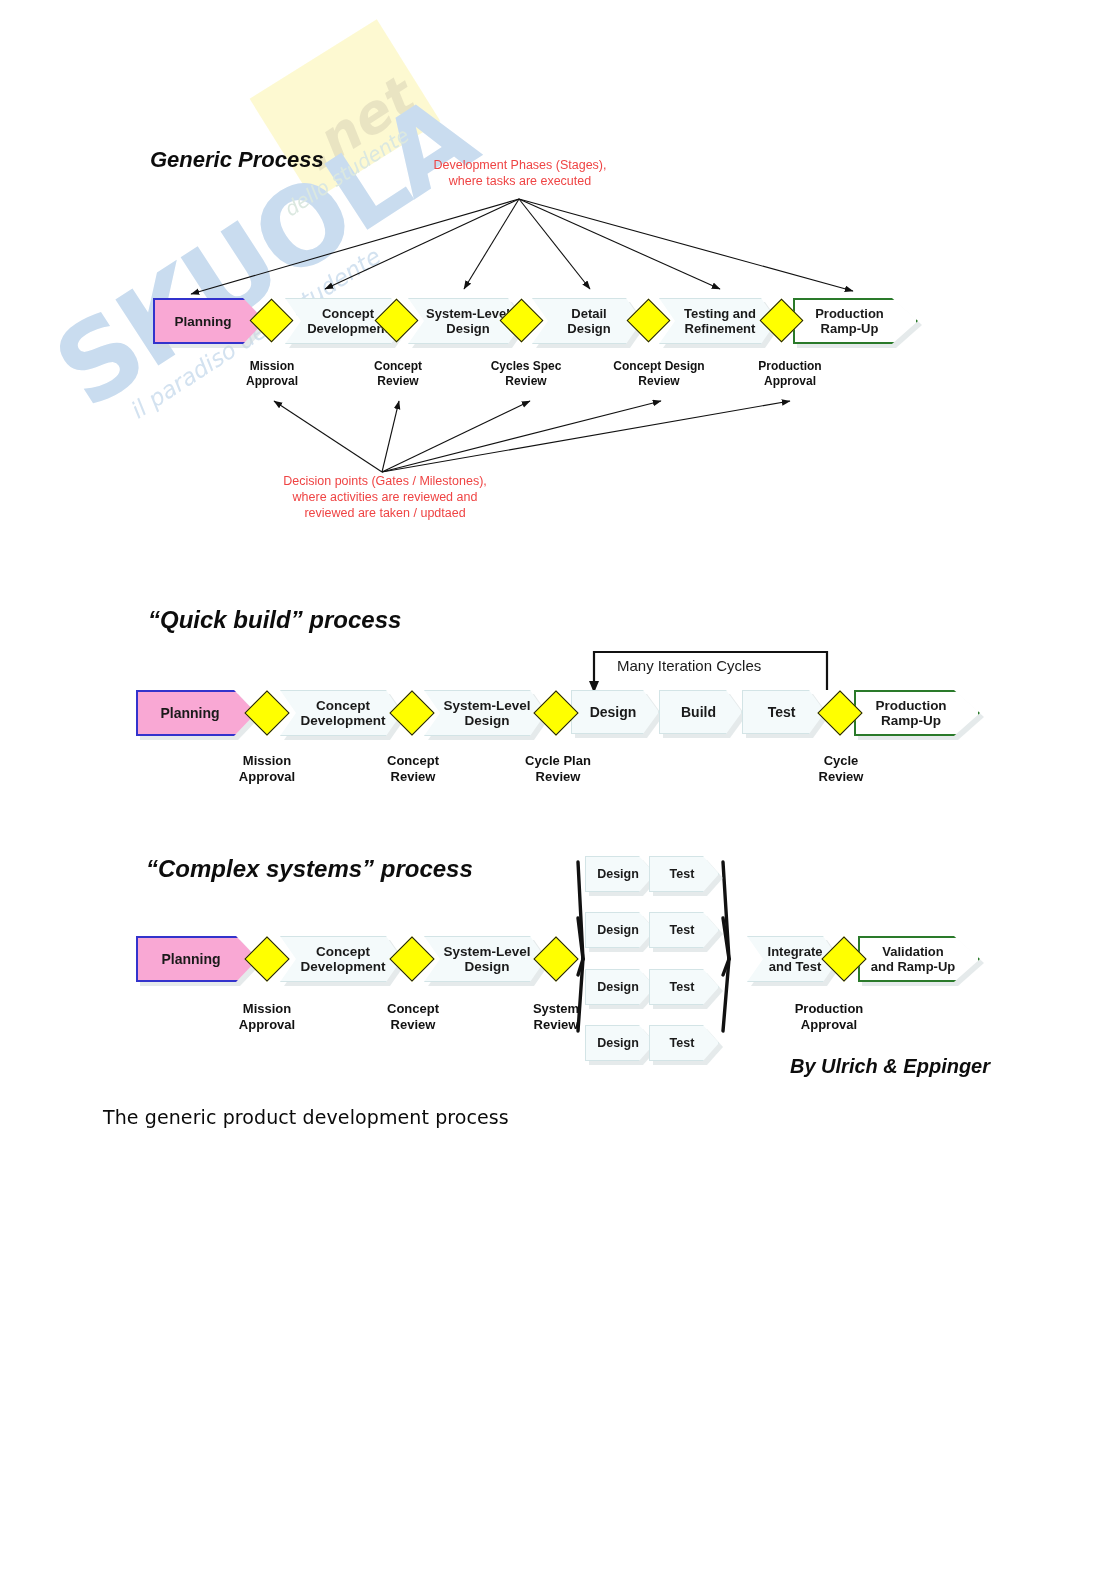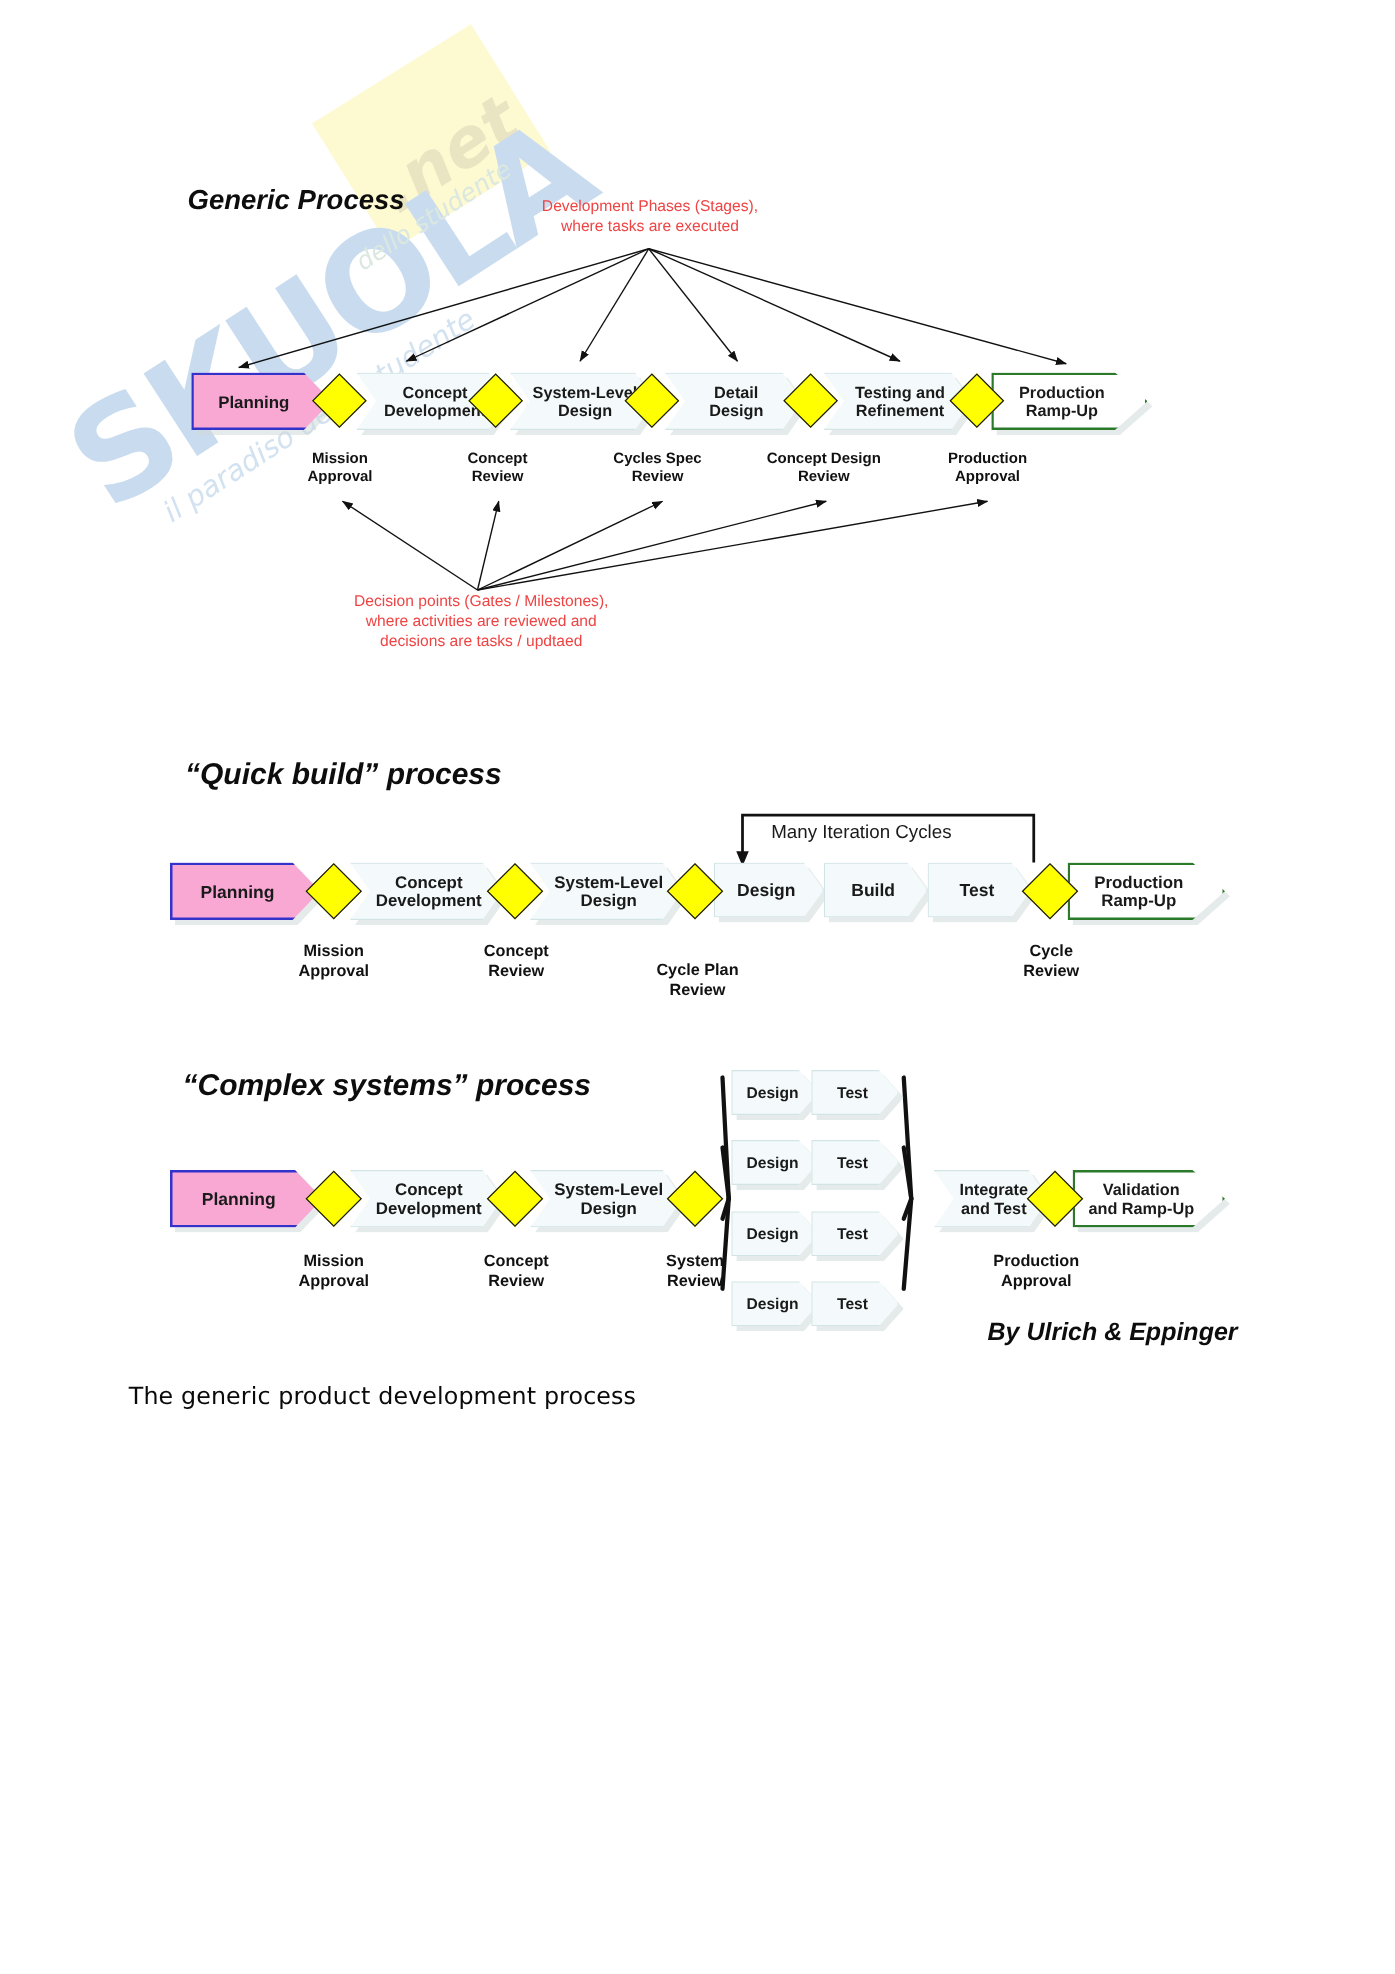--- a/index.html
+++ b/index.html
@@ -297,21 +297,21 @@
     <div>Review</div>
   </div>
   <div class="gate-label" style="left:730px; top:359px; width:120px;">
     <div>Production</div>
     <div>Approval</div>
   </div>
 
   <div class="annot" style="left:240px; top:473px; width:290px;">
     <div>Decision points (Gates / Milestones),</div>
     <div>where activities are reviewed and</div>
-    <div>decisions are tasks / updtaed</div>
+    <div>reviewed are taken / updtaed</div>
   </div>
 
   <div class="sec-title" style="left:148px; top:606px; font-size:24px;">“Quick build” process</div>
 
   <svg class="layer" viewBox="0 0 1116 1579">
     <g stroke="#111" stroke-width="2.2" fill="none">
       <path d="M827,690 L827,652 L594,652 L594,682"></path>
     </g>
     <path d="M589,681 L599,681 L594,693 z" fill="#111"></path>
   </svg>
@@ -343,21 +343,21 @@
   <div class="diamond" style="left:824px; top:697px; width:32px; height:32px;"></div>
 
   <div class="gate-label" style="left:212px; top:753px; width:110px; font-size:13px; line-height:16px;">
     <div>Mission</div>
     <div>Approval</div>
   </div>
   <div class="gate-label" style="left:358px; top:753px; width:110px; font-size:13px; line-height:16px;">
     <div>Concept</div>
     <div>Review</div>
   </div>
-  <div class="gate-label" style="left:500px; top:753px; width:116px; font-size:13px; line-height:16px;margin-top:15px;">
+  <div class="gate-label" style="left:500px; top:753px; width:116px; font-size:13px; line-height:16px;">
     <div>Cycle Plan</div>
     <div>Review</div>
   </div>
   <div class="gate-label" style="left:786px; top:753px; width:110px; font-size:13px; line-height:16px;">
     <div>Cycle</div>
     <div>Review</div>
   </div>
 
   <div class="sec-title" style="left:146px; top:855px; font-size:24px;">“Complex systems” process</div>
 

